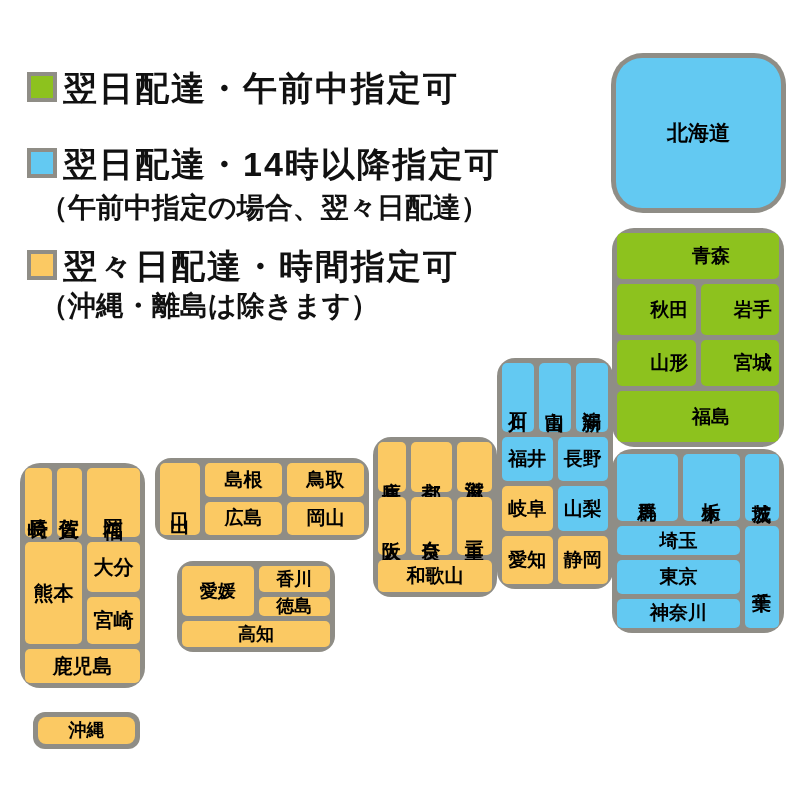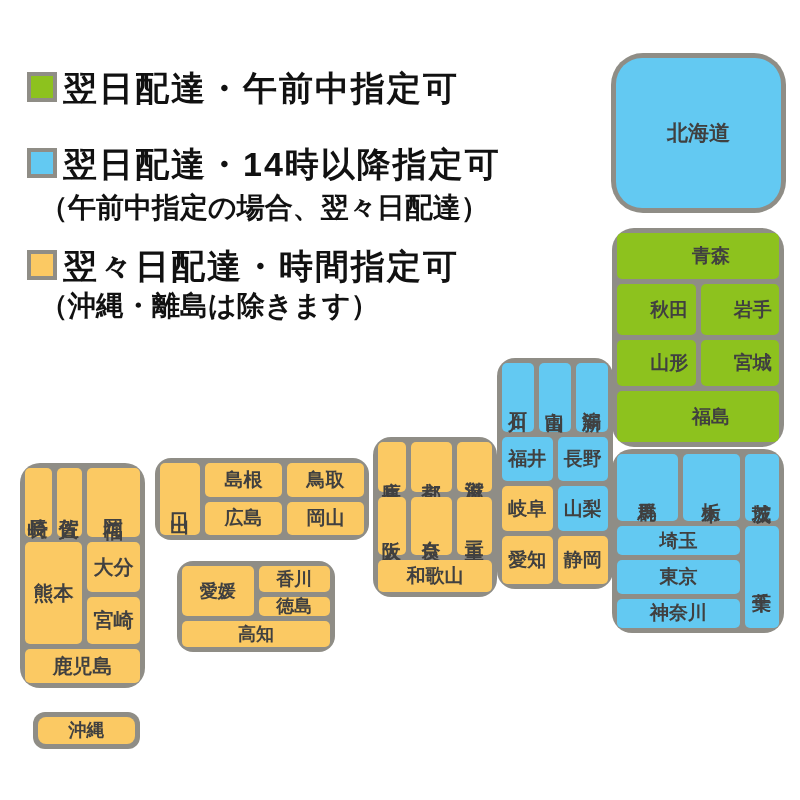--- a/index.html
+++ b/index.html
@@ -20,21 +20,21 @@
   .n2{left:40px;top:189px;}
   .n3{left:40px;top:287px;}
   
   .region{
     position:absolute;background:var(--border_gray);
     display:grid;gap:5px;padding:5px;box-sizing:border-box;overflow:hidden;
   }
   .cell{
     display:flex;align-items:center;justify-content:center;
     font-weight:bold;font-size:19px;line-height:1.05;text-align:center;
-    border-radius:5px;color:#404040;
+    border-radius:5px;color:#000000;
   }
   .cell.v{writing-mode:vertical-rl;text-orientation:upright;line-height:1;}
   .green{background:var(--green);padding-left:26px;}
   .blue{background:var(--blue);}
   .orange{background:var(--orange);}
 
   #region-hokkaido{left:611px;top:53px;width:175px;height:160px;border-radius:32px;
     grid-template-areas:"hokkaido";}
   #region-hokkaido .cell{border-radius:26px;font-size:21px;}
 

